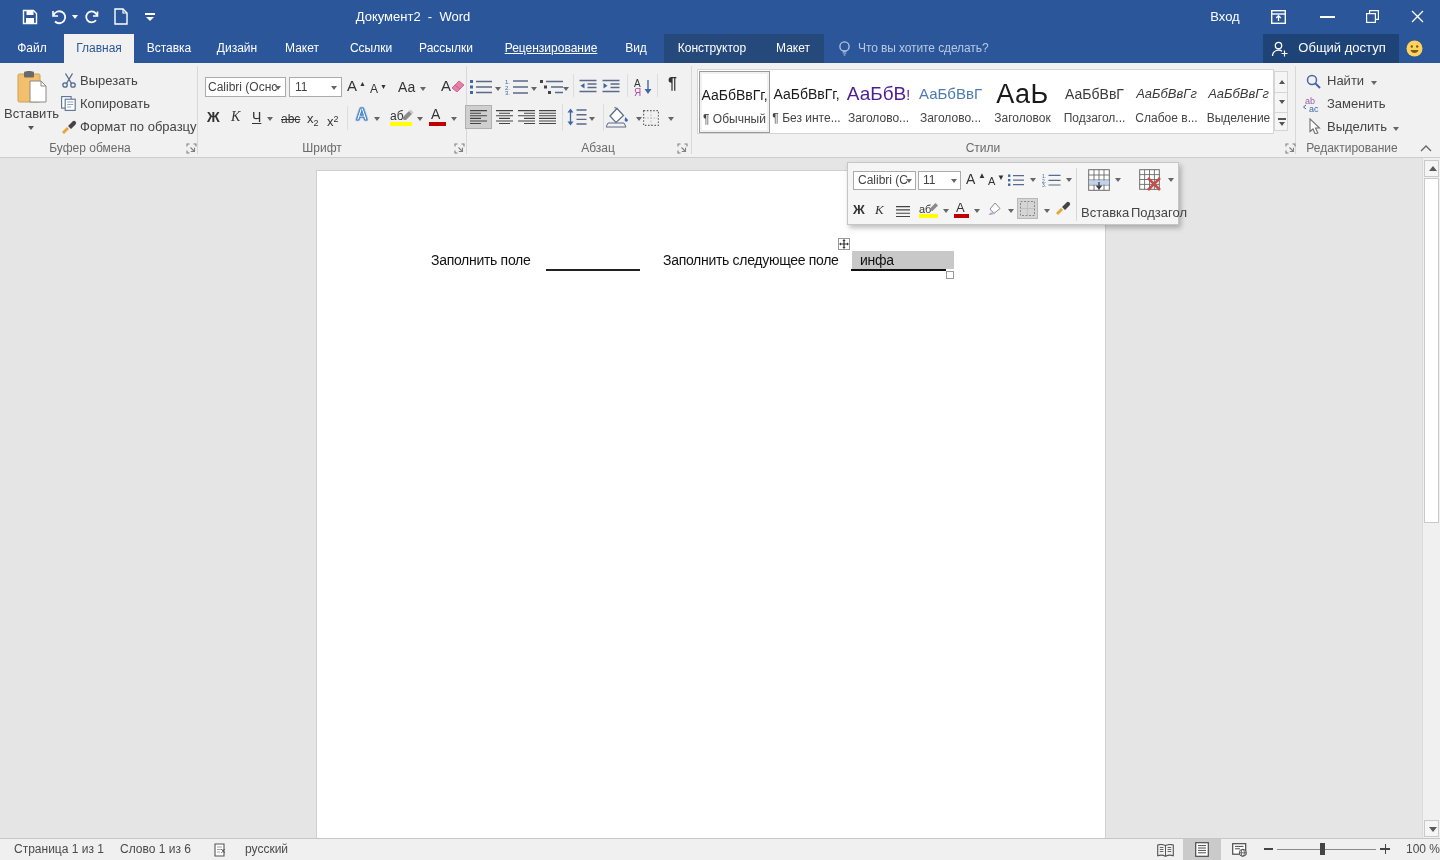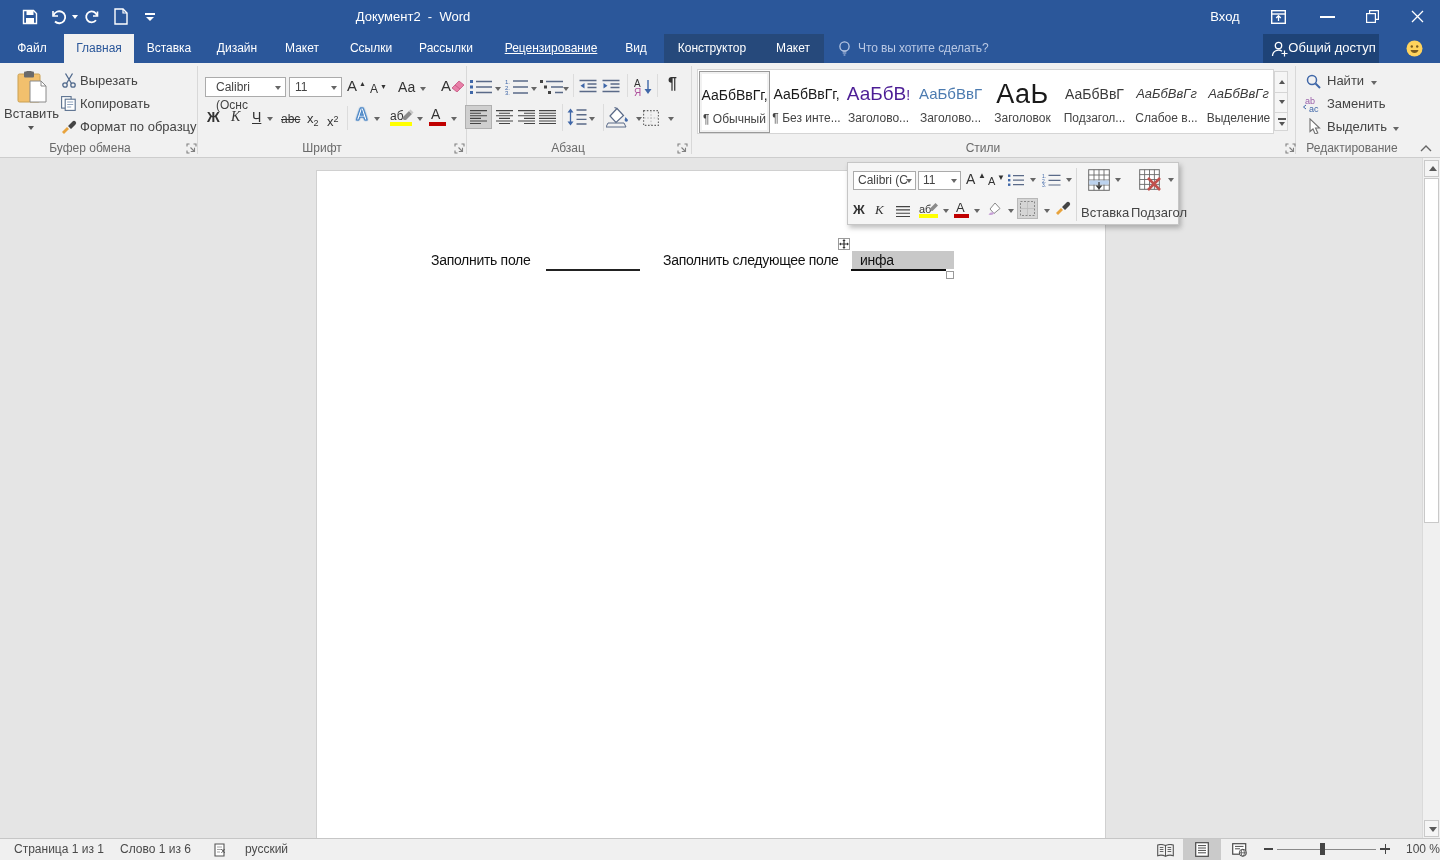--- a/index.html
+++ b/index.html
@@ -12,21 +12,21 @@
 #ctxhead { position:absolute; left:664px; top:0; width:160px; height:34px; background:#26497b; color:#bfcce4; font-size:12px; text-align:center; line-height:34px; }
 #doctitle { position:absolute; left:300px; top:0; width:226px; height:34px; color:#ffffff; font-size:13px; text-align:center; line-height:34px; }
 #signin { position:absolute; left:1205px; top:0; width:40px; height:34px; color:#fff; font-size:13px; line-height:34px; text-align:center; }
 
 
 #tabrow { position:absolute; left:0; top:34px; width:1440px; height:29px; background:#2b579a; }
 #ctxtabs { position:absolute; left:664px; top:0; width:160px; height:29px; background:#26497b; }
 .tab { position:absolute; top:0; height:29px; line-height:28px; color:#ffffff; font-size:12px; text-align:center; transform:translateX(-50%); white-space:nowrap; }
 #tab-active { position:absolute; left:64px; top:0; width:70px; height:29px; background:#f1f1f1; color:#2b579a; font-size:12px; line-height:28px; text-align:center; }
 #tellme { position:absolute; left:858px; top:0; height:29px; line-height:28px; color:#b9c8e4; font-size:12px; letter-spacing:-0.1px; }
-#share { position:absolute; left:1263px; top:0; width:116px; height:29px; background:#1e4377; color:#fff; font-size:13px; line-height:28px; text-align:center; }
+#share { position:absolute; left:1263px; top:0; width:136px; height:29px; background:#1e4377; color:#fff; font-size:13px; line-height:28px; text-align:center; }
 
 
 #ribbon { position:absolute; left:0; top:0; width:1440px; height:158px; }
 #ribbonbg { position:absolute; left:0; top:63px; width:1440px; height:95px; background:#f1f1f1; border-bottom:1px solid #cdcdcd; }
 .vsep { position:absolute; top:66px; width:1px; height:88px; background:#d8d8d8; }
 .glabel { position:absolute; top:141px; font-size:12px; color:#6a6a6a; text-align:center; }
 .launch { position:absolute; top:143px; width:11px; height:11px; }
 .rtext { position:absolute; font-size:13px; color:#444; white-space:nowrap; line-height:14px; }
 .caret { display:inline-block; width:0; height:0; border-left:3.5px solid transparent; border-right:3.5px solid transparent; border-top:4px solid #666; vertical-align:middle; }
 .combo { position:absolute; background:#fff; border:1px solid #ababab; font-size:12px; color:#444; }
@@ -177,21 +177,21 @@
         <path d="M7 7 l3 3 4.5-4.5 a1.6 1.6 0 0 0-3-3 z" fill="#444"></path>
       </svg>
       <div class="rtext" style="left:80px;top:120px;">Формат по образцу</div>
       <div class="glabel" style="left:49px;width:82px;">Буфер обмена</div>
       <svg class="launch" style="left:186px;" width="11" height="11" viewBox="0 0 11 11">
         <path d="M1 3.5 V1 h2.5 M7.5 1 H10 v2.5 M1 7.5 V10 h2.5" fill="none" stroke="#808080" stroke-width="1.1"></path>
         <path d="M4.5 4.5 L8 8 M8.5 4.8 V8.5 H4.8" fill="none" stroke="#808080" stroke-width="1.1"></path>
       </svg>
     </div>
     <div id="grp-font">
-      <div class="combo" style="left:205px;top:77px;width:81px;height:20px;line-height:18px;padding-left:10px;">Calibri (Оснс<span class="caret" style="position:absolute;right:4px;top:8px;"></span></div>
+      <div class="combo" style="left:205px;top:77px;width:81px;height:20px;line-height:18px;padding-left:2px;">Calibri (Оснс<span class="caret" style="position:absolute;right:4px;top:8px;"></span></div>
       <div class="combo" style="left:289px;top:77px;width:53px;height:20px;line-height:18px;padding-left:5px;">11<span class="caret" style="position:absolute;right:4px;top:8px;"></span></div>
 
       <div class="rtext" style="left:347px;top:79px;font-size:15px;color:#333;">А<span style="position:absolute;left:12px;top:-2px;font-size:7px;">▲</span></div>
       <div class="rtext" style="left:370px;top:82px;font-size:12px;color:#333;">А<span style="position:absolute;left:10px;top:-2px;font-size:7px;">▼</span></div>
 
       <div class="rtext" style="left:398px;top:80px;font-size:14px;color:#333;">Аа</div>
       <div class="caret abs" style="left:420px;top:87px;"></div>
 
       <div class="rtext" style="left:441px;top:79px;font-size:15px;color:#333;">А</div>
       <svg class="abs" style="left:451px;top:80px;" width="14" height="12" viewBox="0 0 14 12">
@@ -305,21 +305,21 @@
       <svg class="abs" style="left:643px;top:110px;" width="16" height="16" viewBox="0 0 16 16">
         <path d="M0.6 0.6 h14.8 v14.8 h-14.8 z" fill="none" stroke="#666" stroke-width="1.1" stroke-dasharray="1.6 1.6"></path>
         <path d="M8 1 v14 M1 8 h14" stroke="#bbb" stroke-width="1" stroke-dasharray="1.6 1.6"></path>
       </svg>
       <div class="caret abs" style="left:668px;top:117px;"></div>
       <div class="abs" style="left:573px;top:74px;width:1px;height:23px;background:#dcdcdc;"></div>
       <div class="abs" style="left:627px;top:74px;width:1px;height:23px;background:#dcdcdc;"></div>
       <div class="abs" style="left:657px;top:74px;width:1px;height:23px;background:#dcdcdc;"></div>
       <div class="abs" style="left:562px;top:104px;width:1px;height:27px;background:#dcdcdc;"></div>
       <div class="abs" style="left:603px;top:104px;width:1px;height:27px;background:#dcdcdc;"></div>
-      <div class="glabel" style="left:538px;width:60px;">Абзац</div>
+      <div class="glabel" style="left:568px;width:60px;">Абзац</div>
       <svg class="launch" style="left:677px;" width="11" height="11" viewBox="0 0 11 11">
         <path d="M1 3.5 V1 h2.5 M7.5 1 H10 v2.5 M1 7.5 V10 h2.5" fill="none" stroke="#808080" stroke-width="1.1"></path>
         <path d="M4.5 4.5 L8 8 M8.5 4.8 V8.5 H4.8" fill="none" stroke="#808080" stroke-width="1.1"></path>
       </svg>
     </div>
     <div id="grp-styles">
       <div class="abs" style="left:697px;top:69px;width:577px;height:65px;background:#fff;border:1px solid #d5d5d5;"></div>
       <div class="galitem" style="left:699px;border:1px solid #9a9a9a;box-shadow:inset 0 0 0 2px #f1f1f1;background:#fff;">
         <span class="prev" style="font-size:14px;color:#1a1a1a;">АаБбВвГг,</span>
         <span class="lbl">¶ Обычный</span>

